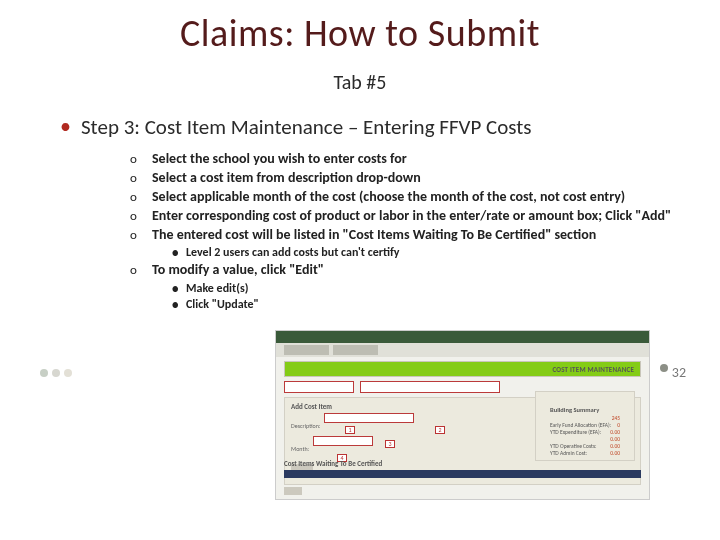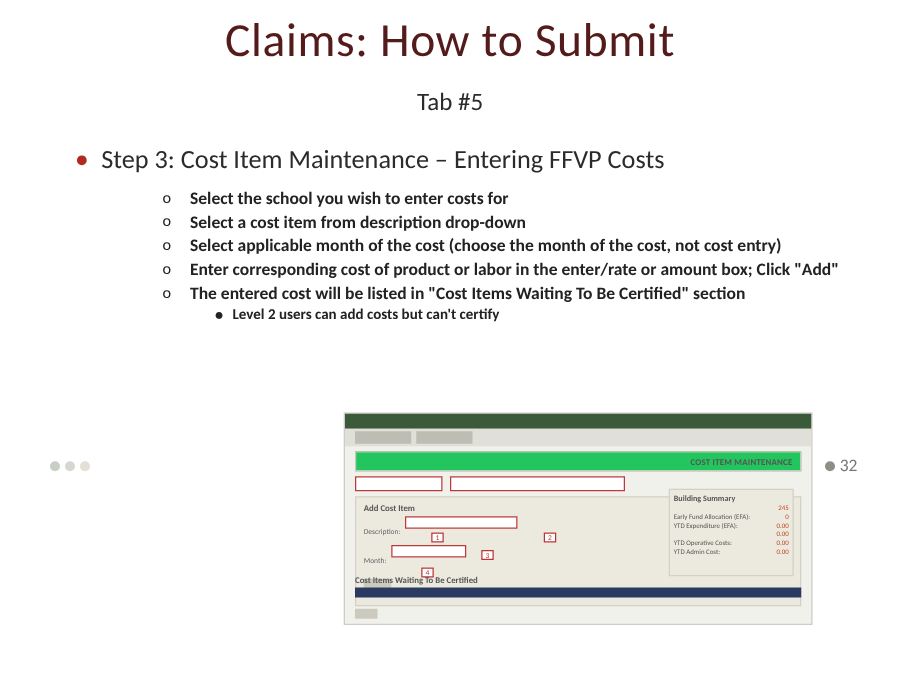--- a/index.html
+++ b/index.html
@@ -13,44 +13,44 @@
   ul.ol1 { list-style: none; margin-top: 10px; margin-left: 90px; }
   ul.ol1 > li { position: relative; padding-left: 22px; font-size: 14px; color: #222; line-height: 1.35; font-weight: 600; }
   ul.ol1 > li::before { content: "o"; position: absolute; left: 0; top: 0; font-size: 13px; font-weight: 400; }
   ul.inner { list-style: none; margin-left: 20px; }
   ul.inner > li { position: relative; padding-left: 14px; font-size: 12px; font-weight: 600; }
   ul.inner > li::before { content: "•"; position: absolute; left: 0; top: 0; font-size: 13px; }
   .screenshot { position: absolute; left: 275px; top: 330px; width: 375px; height: 170px; border: 1px solid #ccc; background: #f1f1ec; }
   .sc-top { height: 12px; background: #3a5a3a; }
   .sc-tabs { height: 14px; background: #e0e0d8; display: flex; align-items: center; gap: 4px; padding-left: 8px; }
   .sc-tab { width: 45px; height: 10px; background: #bdbdb3; }
-  .sc-titlebar { height: 16px; margin: 4px 8px; background: #22c55e; border: 1px solid #c9c6ba; display:flex; align-items:center; }
+  .sc-titlebar { height: 16px; margin: 4px 8px; background: #84cc16; border: 1px solid #c9c6ba; display:flex; align-items:center; }
   .sc-titlebar .t { font-size: 7px; color:#555; margin-left:auto; margin-right:6px; font-weight:bold; letter-spacing:0.2px; }
   .sc-row { display: flex; margin: 4px 8px; gap: 6px; }
   .sc-drop { height: 12px; border: 1px solid #bb3a3a; background: #fff; position: relative; }
   .sc-addbox { margin: 2px 8px; border: 1px solid #d3d0c5; background: #eceade; padding: 4px 6px 6px 6px; position: relative; }
   .sc-add-title { font-size: 7px; color:#555; font-weight:bold; }
   .sc-field { display:inline-block; height: 10px; border: 1px solid #bb3a3a; background: #fff; vertical-align:top; }
   .lbl { display:inline-block; font-size:6px; color:#666; }
   .sc-num { position:absolute; width:10px; height:8px; border:1px solid #b33; background:#fff; font-size:6px; color:#b33; text-align:center; line-height:7px; }
   .sc-btn-add { display:inline-block; width:22px; height:10px; background:#ccc9be; }
-  .sc-summary { position:absolute; right: 14px; top: 60px; width: 100px; height: 70px; background: #eceade; border:1px solid #d3d0c5; padding:3px; }
+  .sc-summary { position:absolute; right: 14px; top: 60px; width: 100px; height: 70px; background: #eceade; border:1px solid #d3d0c5; padding:14px; }
   .sc-summary .h { font-size:6.5px; font-weight:bold; color:#555; }
   .sc-summary .row { display:flex; justify-content:space-between; font-size:5.5px; color:#555; margin-top:1px; }
   .sc-summary .num { color:#c04a2a; }
   .sc-cert { position:absolute; left:8px; right:8px; bottom:4px; }
   .sc-cert .h { font-size:7px; font-weight:bold; color:#555; }
   .sc-cert .bar { height:8px; background:#2a3a60; margin-top:2px; }
   .sc-cert .ft { font-size:4px; color:#888; margin-top:2px; }
   .sc-cert .cb { width:18px; height:8px; background:#ccc9be; margin-top:2px; }
   .foot-left { position:absolute; left:40px; bottom:14px; display:flex; gap:4px; }
   .dot { width:8px; height:8px; border-radius:50%; background:#c7cfc5; }
   .dot.d2 { background:#d7d7d0; }
   .dot.d3 { background:#e3e0d6; }
-  .foot-right { position:absolute; right:34px; bottom:10px; display:flex; align-items:center; gap:4px; }
+  .foot-right { position:absolute; right:34px; bottom:10px; display:flex; align-items:flex-start; gap:4px; }
   .rdot { width:8px; height:8px; border-radius:50%; background:#8c8f86; }
   .pgnum { font-size:14px; color:#777; }
 </style>
 </head>
 <body>
 
 <div class="slide">
   <h1 class="title">Claims: How to Submit</h1>
   <div class="subtitle">Tab #5</div>
 
@@ -61,20 +61,27 @@
 
   <ul class="ol1">
     <li>Select the school you wish to enter costs for</li>
     <li>Select a cost item from description drop-down</li>
     <li>Select applicable month of the cost (choose the month of the cost, not cost entry)</li>
     <li>Enter corresponding cost of product or labor in the enter/rate or amount box; Click "Add"</li>
     <li>
       <span>The entered cost will be listed in "Cost Items Waiting To Be Certified" section</span>
       <ul class="inner">
         <li>Level 2 users can add costs but can't certify</li>
+      </ul>
+    </li>
+    <li>
+      <span>To modify a value, click "Edit"</span>
+      <ul class="inner">
+        <li>Make edit(s)</li>
+        <li>Click "Update"</li>
       </ul>
     </li>
   </ul>
 
   <div class="screenshot">
     <div class="sc-top"></div>
     <div class="sc-tabs">
       <div class="sc-tab"></div>
       <div class="sc-tab"></div>
     </div>

